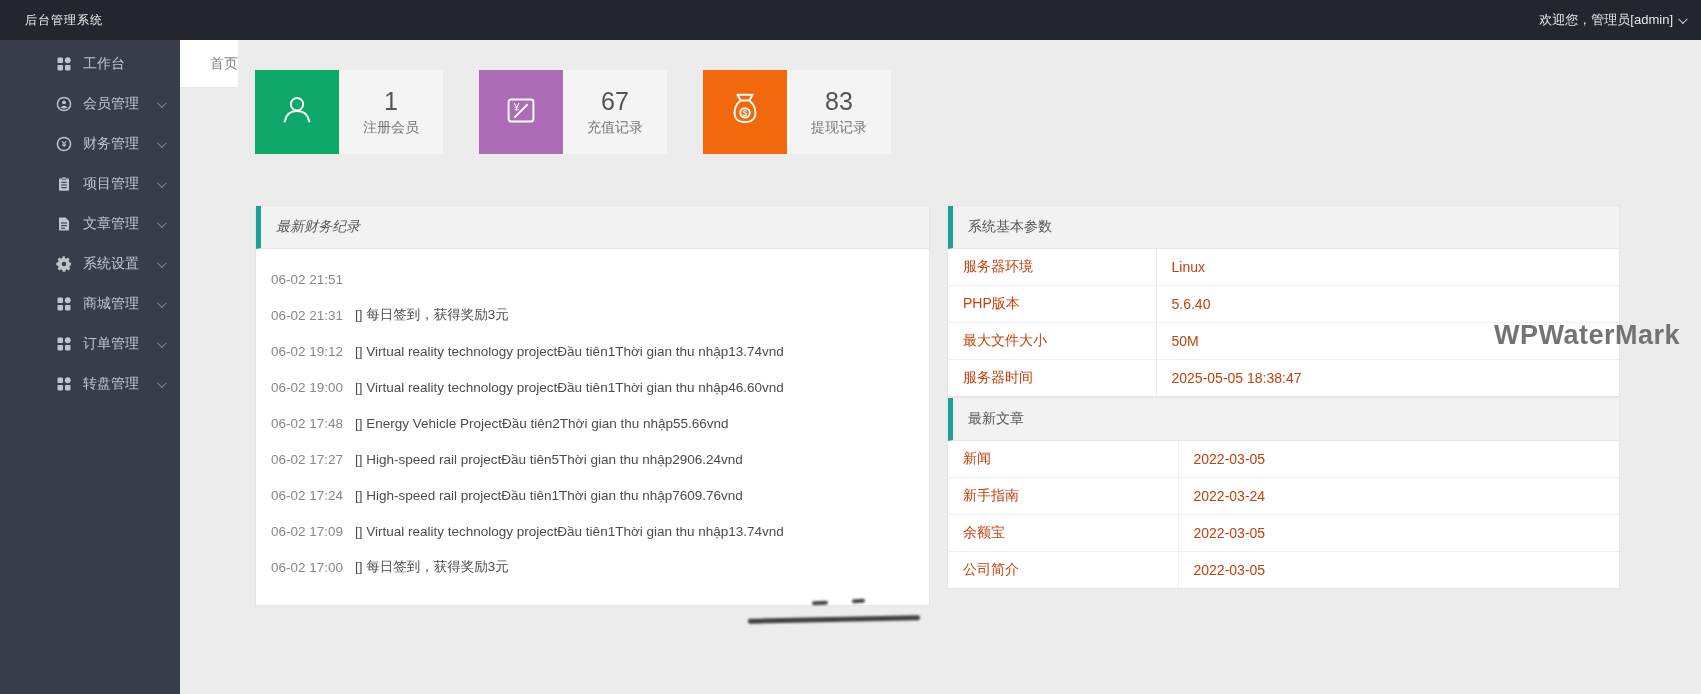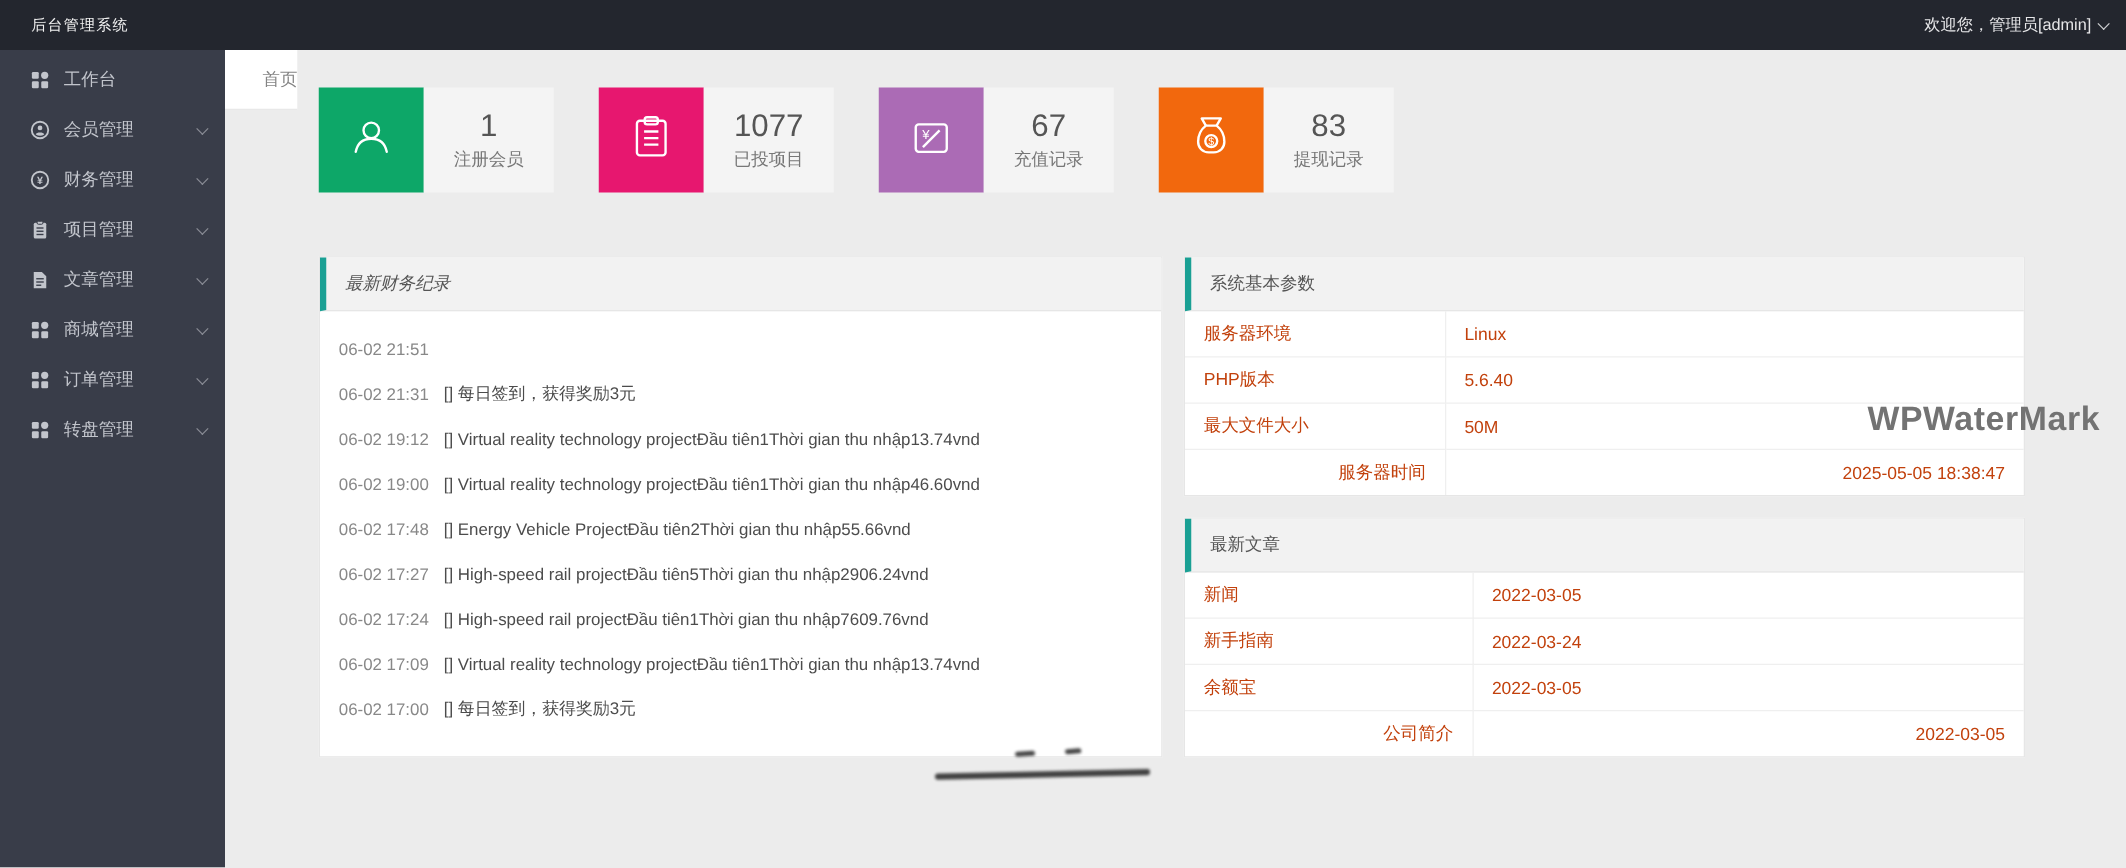--- a/index.html
+++ b/index.html
@@ -11,21 +11,21 @@
   .topbar { height:40px; background:#23262e; display:flex; align-items:center;
             justify-content:space-between; padding:0 16px 0 25px; }
   .topbar-title { color:#f2f2f2; font-size:12px; letter-spacing:1px; }
   .topbar-user { color:#e6e6e8; font-size:13px; display:flex; align-items:center; gap:5px; cursor:pointer; }
   .chev { display:inline-block; width:7px; height:7px; border-right:1.5px solid #cfd0d3;
           border-bottom:1.5px solid #cfd0d3; transform:rotate(45deg) translateY(-2px); }
 
   .frame { display:flex; height:654px; }
 
   
-  .sidebar { width:180px; background:#393d49; padding-top:4px; flex-shrink:0; }
+  .sidebar { width:180px; background:#393d49; padding-top:4px; flex-shrink:0;padding-left:32px; }
   .side-item { height:40px; display:flex; align-items:center; padding:0 16px 0 24px;
                color:#c2c5cc; font-size:14px; cursor:pointer; }
   .side-item .icon { width:16px; height:16px; margin-right:11px; display:inline-flex; color:#c2c5cc; }
   .side-item .icon svg { width:100%; height:100%; }
   .side-item .lbl { flex:1; }
   .side-item .chev { border-color:#8a8d96; }
 
   .main { flex:1; display:flex; flex-direction:row; min-width:0; }
   .tabbar { height:48px; background:#ffffff; display:flex; align-items:center;
             padding-left:30px; border-bottom:1px solid #e8e8e8; }
@@ -47,25 +47,25 @@
   .panel { background:#fff; border:1px solid #e6e6e6; }
   .panel-head { height:43px; background:#f2f2f2; border-left:5px solid #1aa094;
                 display:flex; align-items:center; padding-left:15px; font-size:14px;
                 color:#555; border-bottom:1px solid #e6e6e6; }
   .finance { width:675px; flex-shrink:0; }
   .rec-list { padding:12px 0 20px; }
   .rec-row { height:36px; display:flex; align-items:center; padding:0 15px; font-size:13.5px; }
   .rec-time { width:84px; color:#888; flex-shrink:0; }
   .rec-text { color:#4c4c4c; white-space:nowrap; overflow:hidden; }
 
-  .rightcol { flex:1; display:flex; flex-direction:column; gap:17px; min-width:0; }
+  .rightcol { flex:1; display:flex; flex-direction:column; gap:0; min-width:0; }
   table.kv { width:100%; border-collapse:collapse; }
   table.kv td { font-size:14px; color:#c2410c; padding:9px 15px; height:36px;
                 border-bottom:1px solid #efefef; }
-  table.kv tr:last-child td { border-bottom:none;text-align:right; }
+  table.kv tr:last-child td { border-bottom:none; }
   td.kv-label { border-right:1px solid #efefef; }
   .sys td.kv-label { width:208px; }
   .art td.kv-label { width:230px; }
 
   
   .wp-watermark { position:absolute; left:1494px; top:320px; font-size:27px; font-weight:bold;
                   color:#8b0d0d; letter-spacing:.5px; z-index:50; pointer-events:none; }
   .smudge { position:absolute; left:748px; top:598px; width:172px; height:28px;
             z-index:40; filter:blur(1.2px); opacity:.85; pointer-events:none; }
   .smudge i { position:absolute; display:block; background:#232323; border-radius:2px; }
@@ -147,20 +147,30 @@
               <line x1="5" y1="12.2" x2="9" y2="12.2"></line>
             </g>
           </svg>
         </span>
         <span class="lbl">文章管理</span>
         <span class="chev"></span>
       </div>
       <div class="side-item">
         <span class="icon">
           <svg viewBox="0 0 16 16">
+            <path fill="currentColor" d="M15 9.3V6.7l-1.9-.4a5.3 5.3 0 0 0-.5-1.2l1.1-1.6-1.9-1.9-1.6 1.1c-.4-.2-.8-.4-1.2-.5L8.7.3H6.7l-.4 1.9c-.4.1-.8.3-1.2.5L3.5 1.6 1.6 3.5l1.1 1.6c-.2.4-.4.8-.5 1.2l-1.9.4v2.6l1.9.4c.1.4.3.9.5 1.2l-1.1 1.6 1.9 1.9 1.6-1.1c.4.2.8.4 1.2.5l.4 1.9h2.6l.4-1.9c.4-.1.9-.3 1.2-.5l1.6 1.1 1.9-1.9-1.1-1.6c.2-.4.4-.8.5-1.2z"></path>
+            <circle cx="7.9" cy="8" r="2.3" fill="#393d49"></circle>
+          </svg>
+        </span>
+        <span class="lbl">系统设置</span>
+        <span class="chev"></span>
+      </div>
+      <div class="side-item">
+        <span class="icon">
+          <svg viewBox="0 0 16 16">
             <rect x="1.5" y="1.5" width="5.5" height="5.5" rx="1" fill="currentColor"></rect>
             <rect x="1.5" y="9" width="5.5" height="5.5" rx="1" fill="currentColor"></rect>
             <rect x="9" y="9" width="5.5" height="5.5" rx="1" fill="currentColor"></rect>
             <circle cx="11.75" cy="4.25" r="2.9" fill="currentColor"></circle>
           </svg>
         </span>
         <span class="lbl">商城管理</span>
         <span class="chev"></span>
       </div>
       <div class="side-item">
@@ -201,35 +211,20 @@
       <div class="card">
             <div class="card-ico" style="background: rgb(13, 167, 104);">
               <span><svg viewBox="0 0 44 44" fill="none" stroke="#ffffff" stroke-width="2">
                   <circle cx="22" cy="16" r="6.5"></circle>
                   <path d="M9 34c1.5-7.5 6-11 13-11s11.5 3.5 13 11" stroke-linecap="round"></path>
                 </svg></span>
             </div>
             <div class="card-meta">
               <div class="card-num">1</div>
               <div class="card-lbl">注册会员</div>
-            </div>
-          </div>
-          <div class="card">
-            <div class="card-ico" style="background: rgb(231, 23, 111);">
-              <span><svg viewBox="0 0 44 44" fill="none" stroke="#ffffff" stroke-width="2">
-                  <rect x="10" y="8" width="24" height="29" rx="2.5"></rect>
-                  <rect x="16.5" y="5" width="11" height="6" rx="2"></rect>
-                  <line x1="16" y1="17" x2="28" y2="17"></line>
-                  <line x1="16" y1="22.5" x2="28" y2="22.5"></line>
-                  <line x1="16" y1="28" x2="28" y2="28"></line>
-                </svg></span>
-            </div>
-            <div class="card-meta">
-              <div class="card-num">1077</div>
-              <div class="card-lbl">已投项目</div>
             </div>
           </div>
           <div class="card">
             <div class="card-ico" style="background: rgb(171, 107, 181);">
               <span><svg viewBox="0 0 44 44" fill="none" stroke="#ffffff" stroke-width="2">
                   <rect x="9" y="11" width="26" height="23" rx="2.5"></rect>
                   <text x="17.5" y="23" font-size="11" fill="#ffffff" stroke="none" text-anchor="middle">¥</text>
                   <line x1="15" y1="30" x2="29" y2="16"></line>
                 </svg></span>
             </div>

